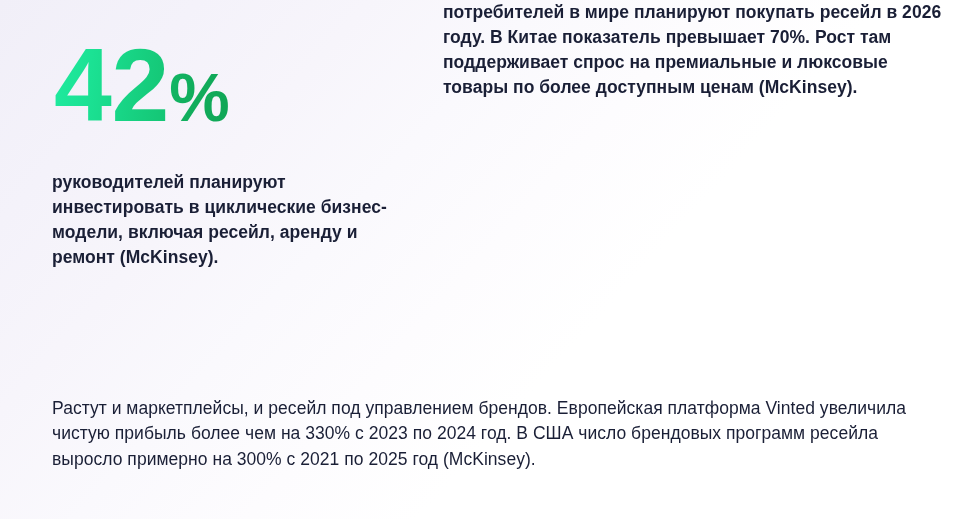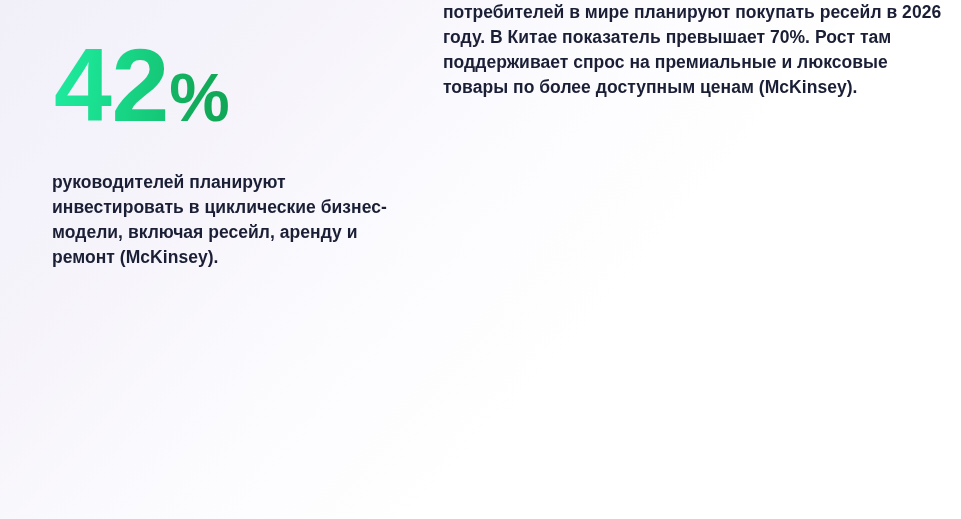--- a/index.html
+++ b/index.html
@@ -148,14 +148,15 @@
       </span>
       <span class="stat-caption" id="stat-caption-42">руководителей планируют инвестировать в циклические бизнес-модели, включая ресейл, аренду и ремонт (McKinsey).</span>
     </div>
 
     <div class="stat-block" id="stat-block-60">
       <span class="stat-caption" id="stat-caption-60">потребителей в мире планируют покупать ресейл в 2026 году. В Китае показатель превышает 70%. Рост там поддерживает спрос на премиальные и люксовые товары по более доступным ценам (McKinsey).</span>
     </div>
 
   </div>
 
+  <p id="footnote">Растут и маркетплейсы, и ресейл под управлением брендов. Европейская платформа Vinted увеличила чистую прибыль более чем на 330% с 2023 по 2024 год. В США число брендовых программ ресейла выросло примерно на 300% с 2021 по 2025 год (McKinsey).</p>
 
 </div>
 
 </body></html>

